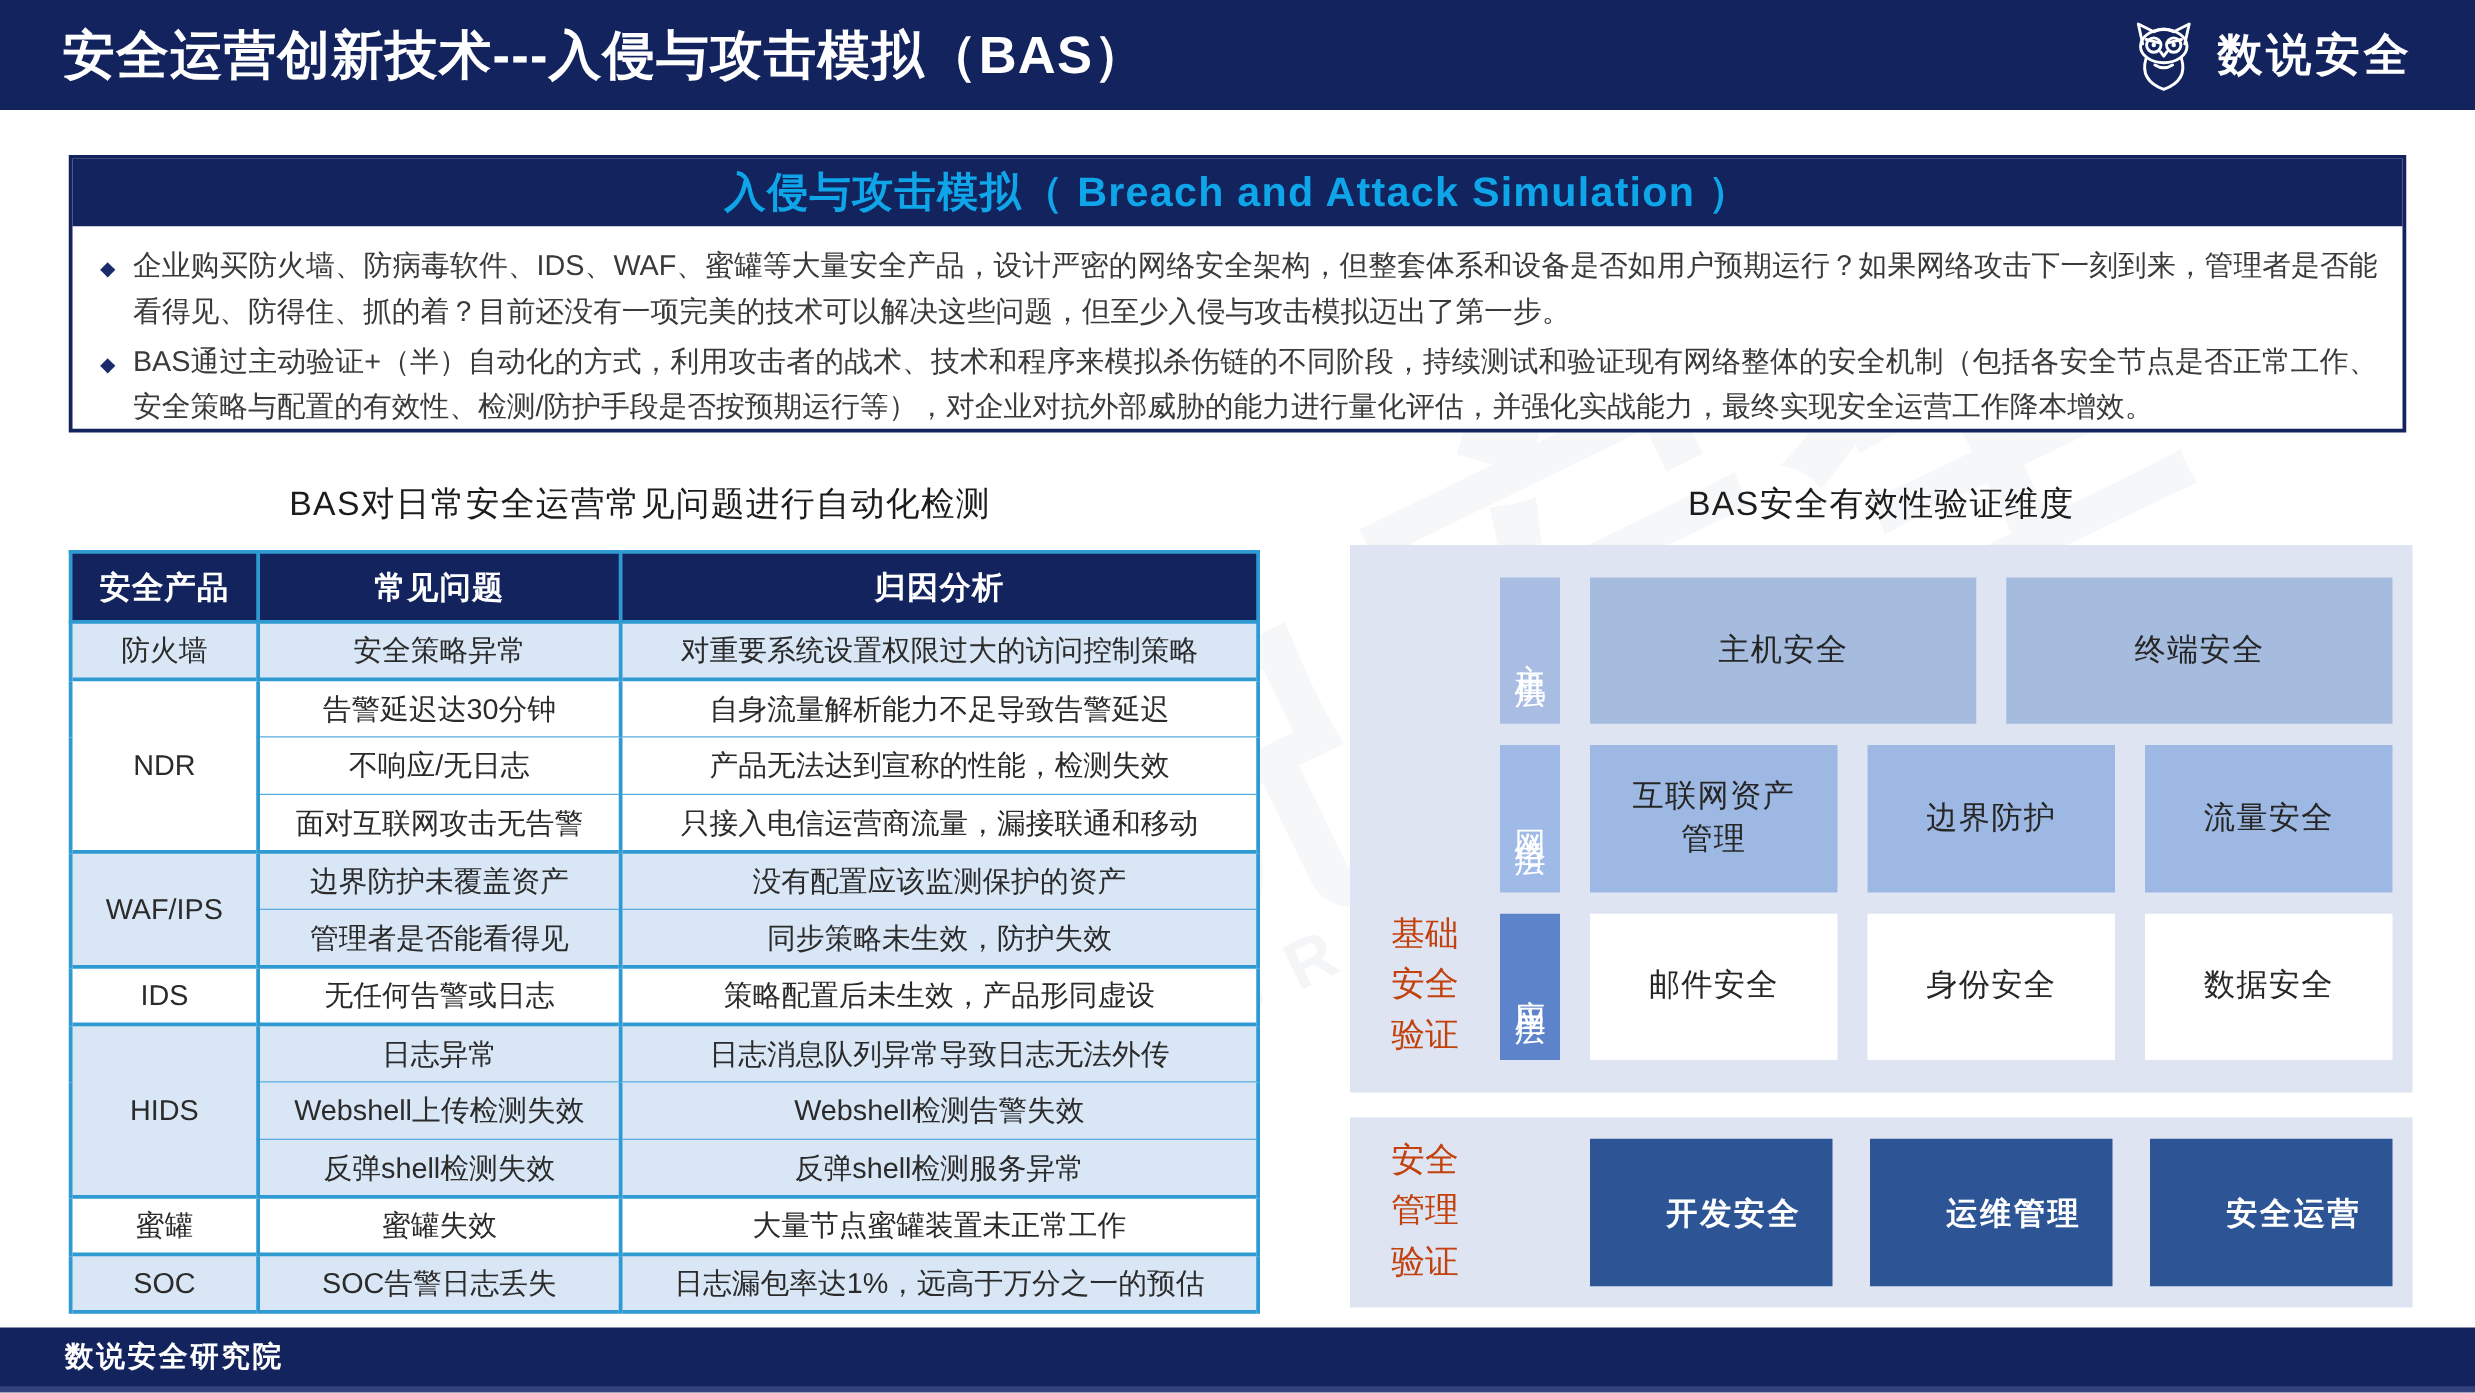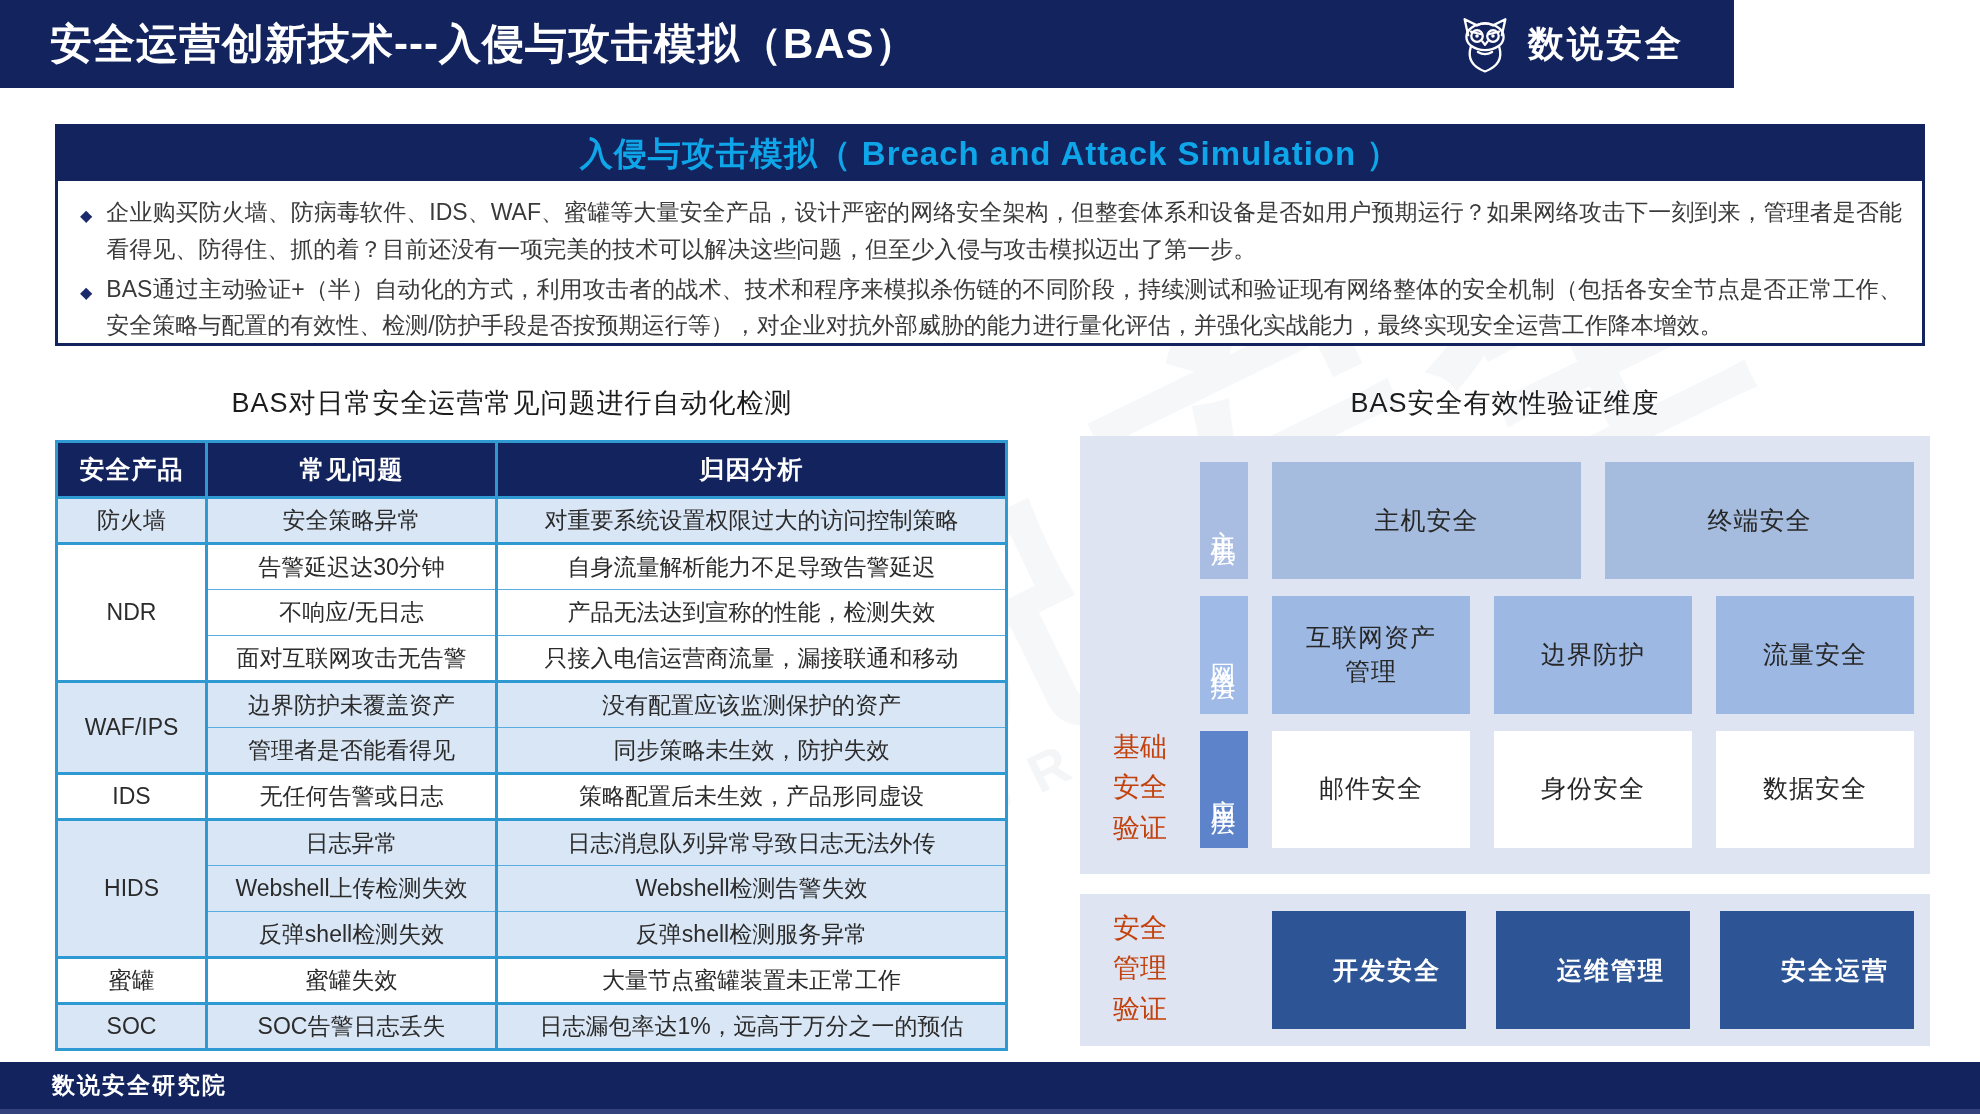--- a/index.html
+++ b/index.html
@@ -3,21 +3,21 @@
 <meta charset="utf-8">
 <style>
   * { margin:0; padding:0; box-sizing:border-box; }
   html,body { width:1980px; height:1114px; }
   body {
     position:relative; background:#ffffff; overflow:hidden;
     font-family:"Liberation Sans","DejaVu Sans",sans-serif;
   }
 
   
-  .header { position:absolute; left:0; top:0; width:1734px; height:88px;
+  .header { position:absolute; left:0; top:0; width:1980px; height:88px;
     background:#12235e; display:flex; align-items:center; justify-content:space-between;
     padding:0 50px; }
   .header-title { color:#fff; font-size:42px; font-weight:bold; letter-spacing:1px; }
   .logo { display:flex; align-items:center; gap:14px; }
   .logo svg { display:block; }
   .logo-text { color:#fff; font-size:36px; font-weight:bold; letter-spacing:3px; }
 
   
   .watermark { position:absolute; pointer-events:none; color:#6f7d9e; font-weight:bold;
     transform:rotate(-26deg); white-space:nowrap; }

